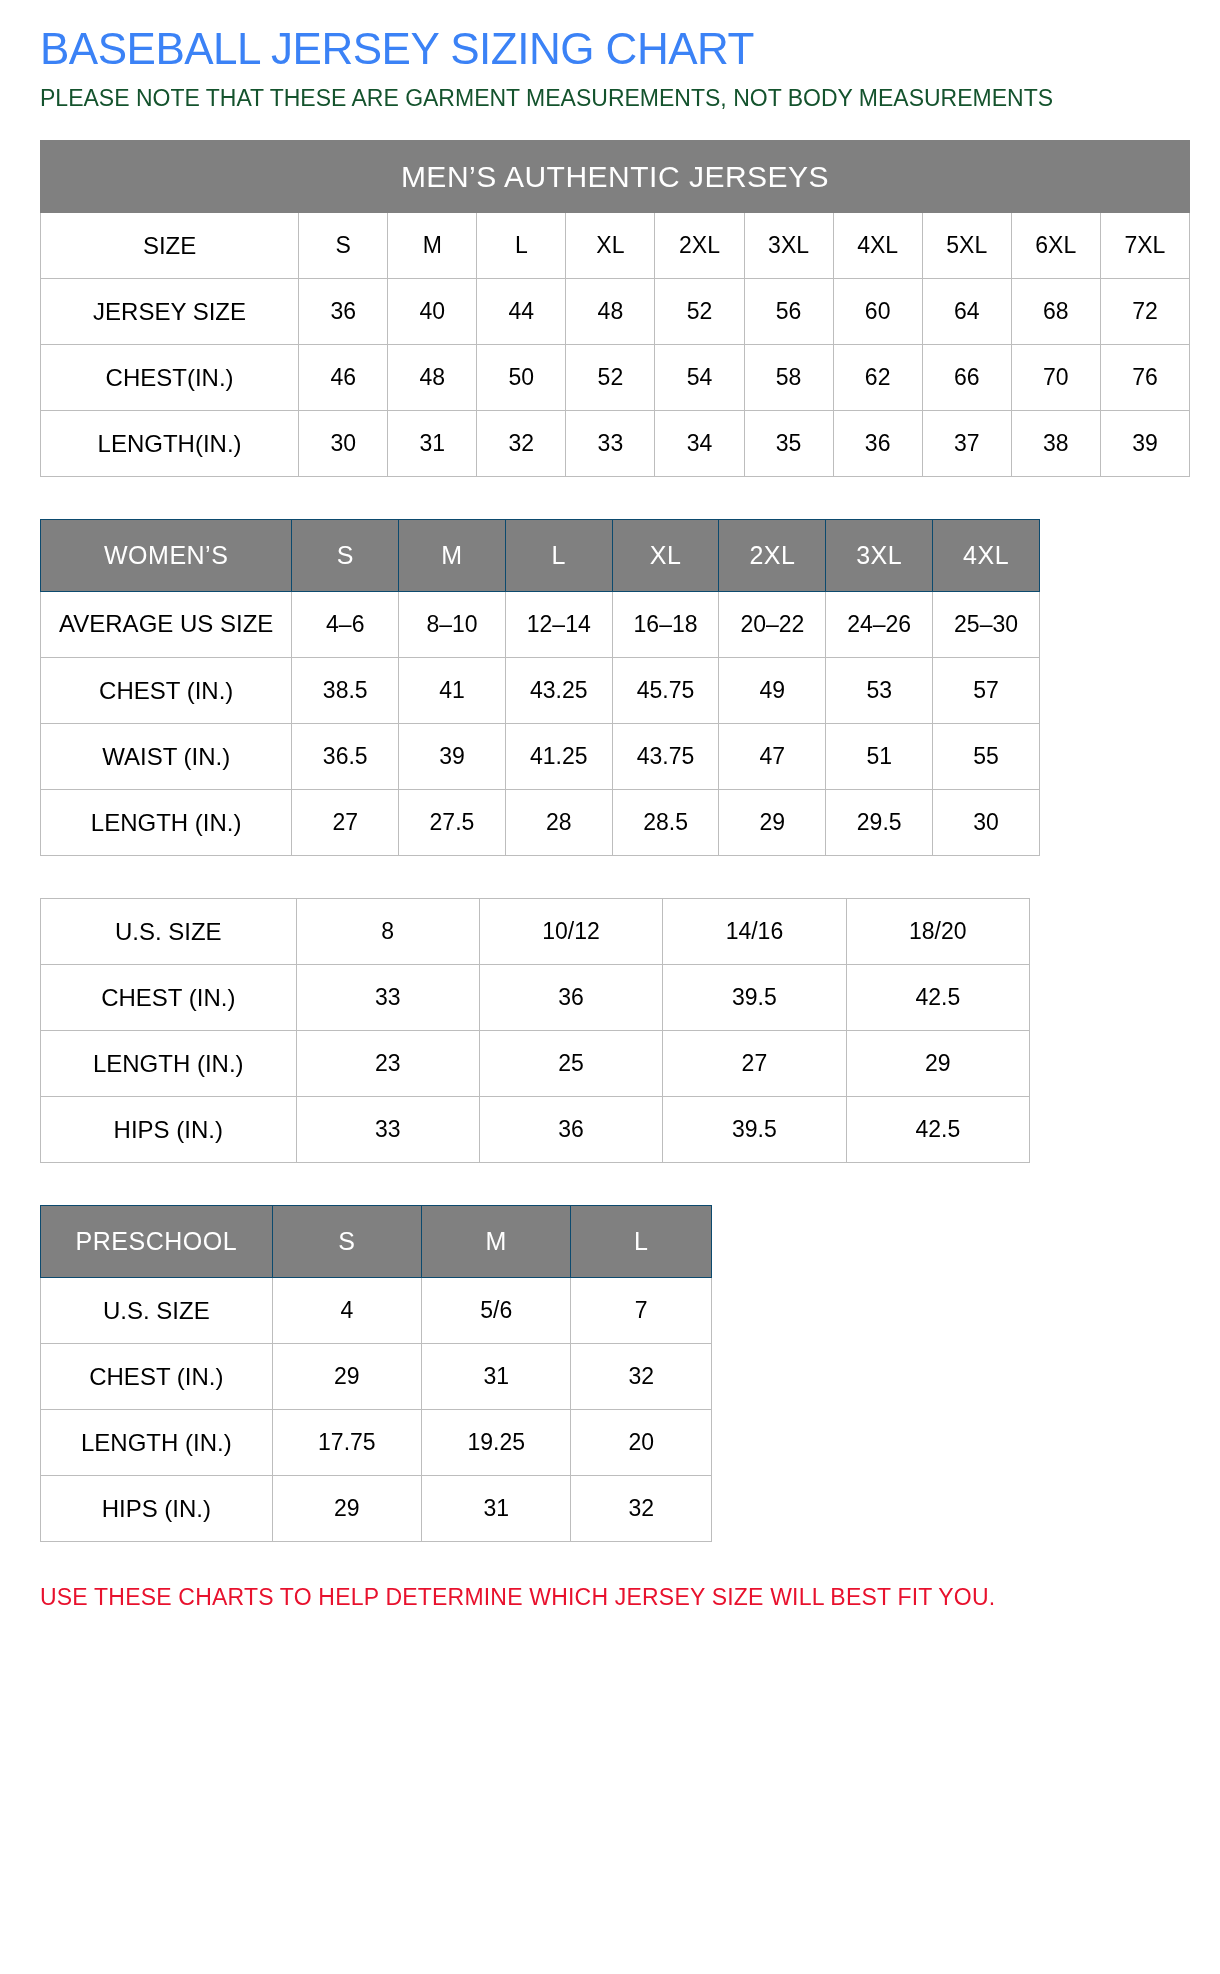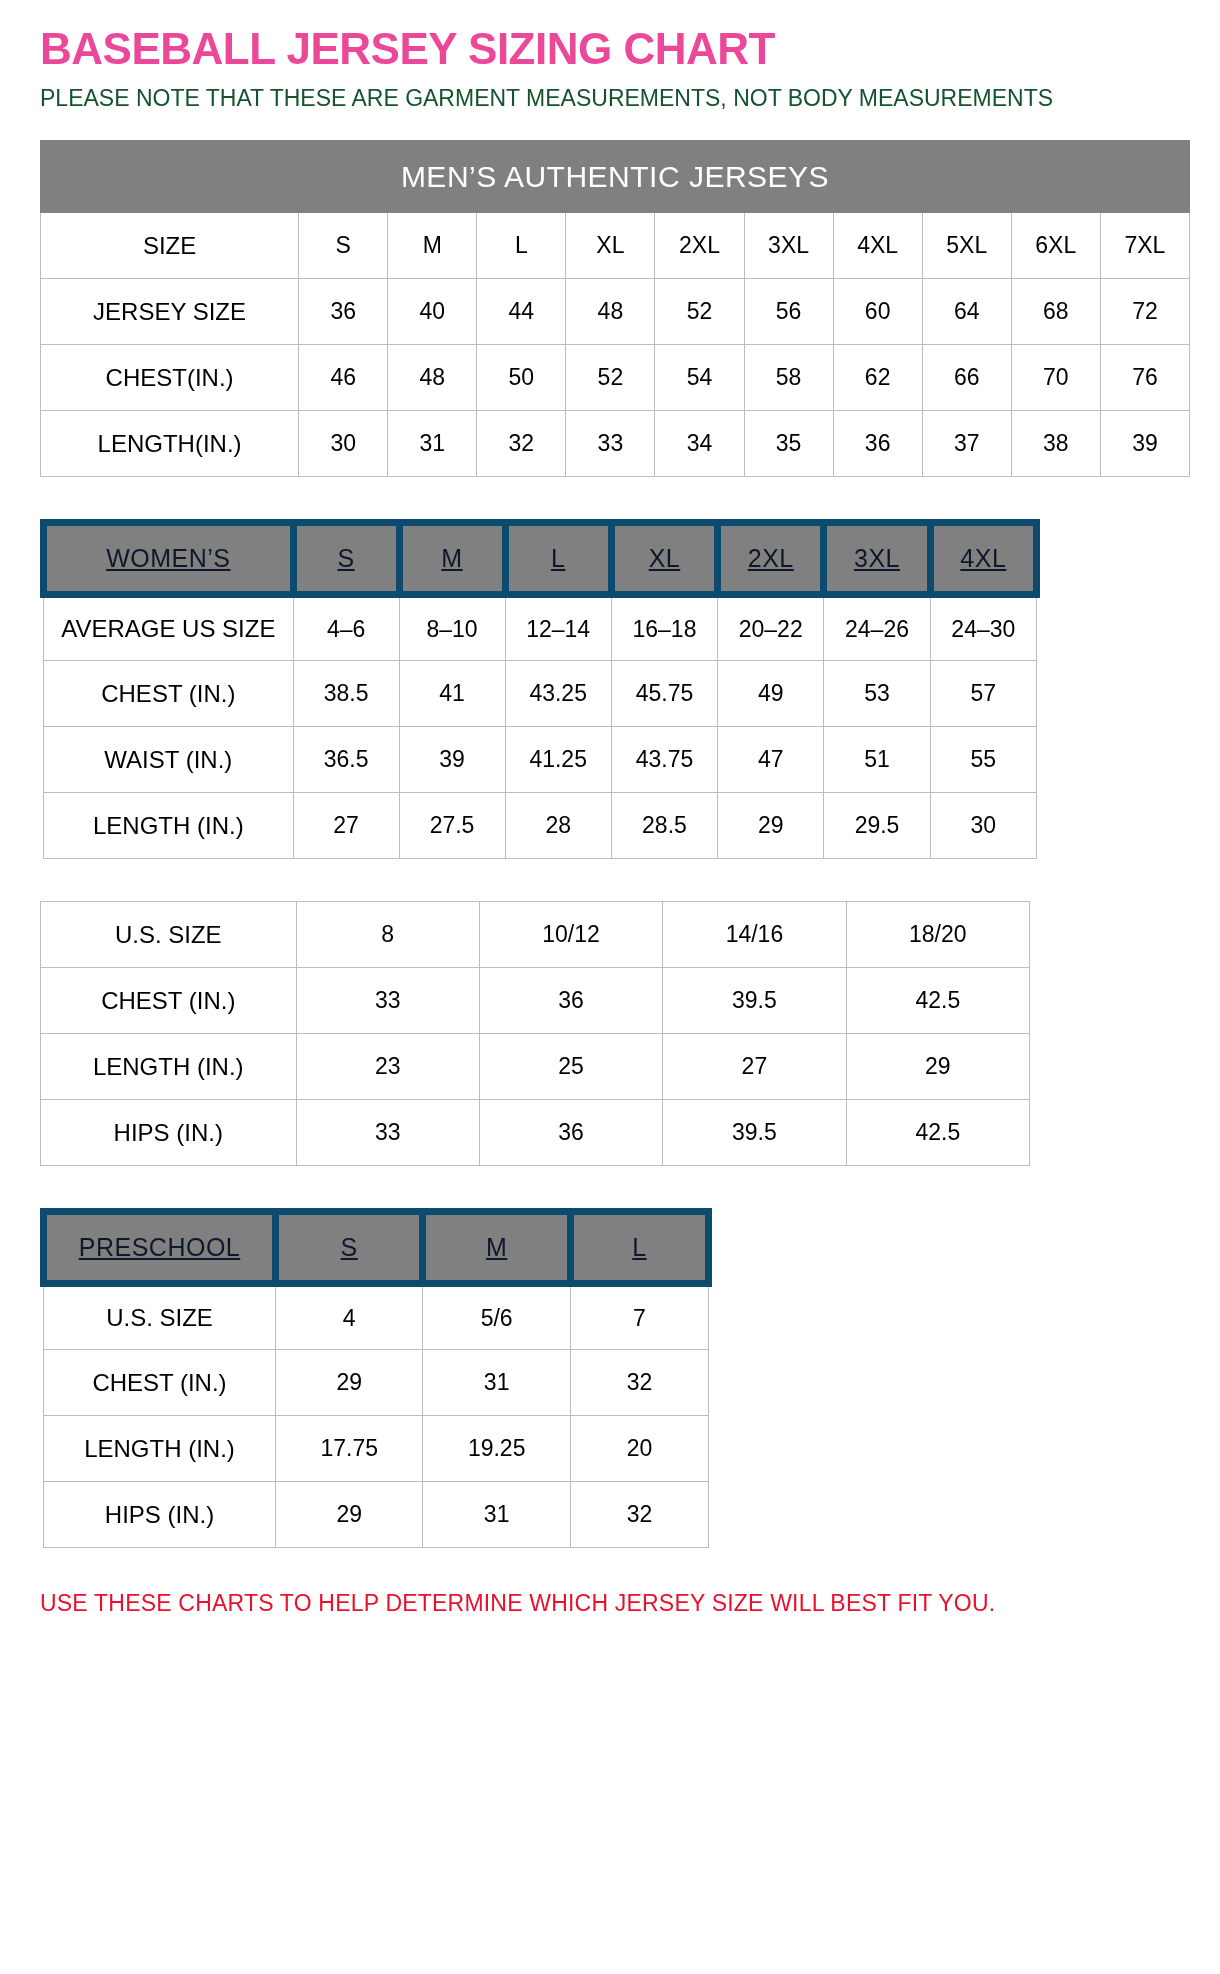--- a/index.html
+++ b/index.html
@@ -14,25 +14,25 @@
     font-family: "Liberation Sans", sans-serif;
     color: #000000;
     -webkit-font-smoothing: antialiased;
   }
   .page {
     width: 1220px;
     padding: 26px 40px 0 40px;
   }
   h1.title {
     font-size: 44px;
-    font-weight: bold;
+    font-weight: normal;
     letter-spacing: -0.5px;
     margin: 0 0 12px 0;
     line-height: 1.05;
-    color: #ec4899;
+    color: #3b82f6;
     font-family: "Liberation Sans", sans-serif;
   }
   .note {
     color: #14532d;
     font-size: 23px;
     line-height: 1.3;
     margin: 0 0 26px 0;
     max-width: 1120px;
   }
   table {
@@ -59,26 +59,25 @@
   .banner {
     background: #808080;
     color: #ffffff;
     font-size: 30px;
     letter-spacing: 0.5px;
     height: 72px;
     border: 1px solid #808080;
   }
   .hdr-grey {
     background: #808080;
-    color: #0f172a;
+    color: #ffffff;
     font-size: 25px;
     letter-spacing: 0.5px;
-    border: 7px solid #0c4a6e;
+    border: 1px solid #0c4a6e;
     height: 72px;
-    text-decoration: underline;
   }
   .rowlabel {
     font-size: 24px;
     line-height: 1.15;
     white-space: normal;
   }
   table.men .rowlabel { width: 255px; }
   table.men td.val { width: 88px; }
 
   table.women .rowlabel { width: 252px; }
@@ -188,21 +187,21 @@
       </tr>
 
       <tr>
         <td class="rowlabel sub2">AVERAGE US SIZE</td>
         <td class="val">4–6</td>
         <td class="val">8–10</td>
         <td class="val">12–14</td>
         <td class="val">16–18</td>
         <td class="val">20–22</td>
         <td class="val">24–26</td>
-        <td class="val">24–30</td>
+        <td class="val">25–30</td>
       </tr>
 
       <tr>
         <td class="rowlabel">CHEST (IN.)</td>
         <td class="val">38.5</td>
         <td class="val">41</td>
         <td class="val">43.25</td>
         <td class="val">45.75</td>
         <td class="val">49</td>
         <td class="val">53</td>

